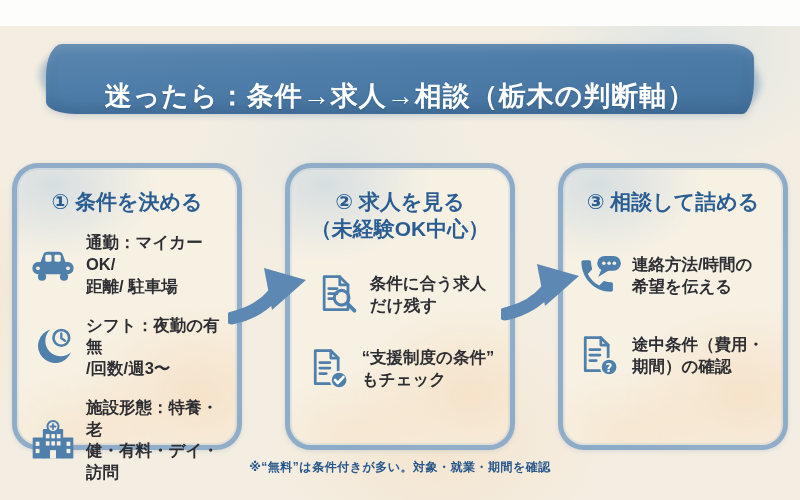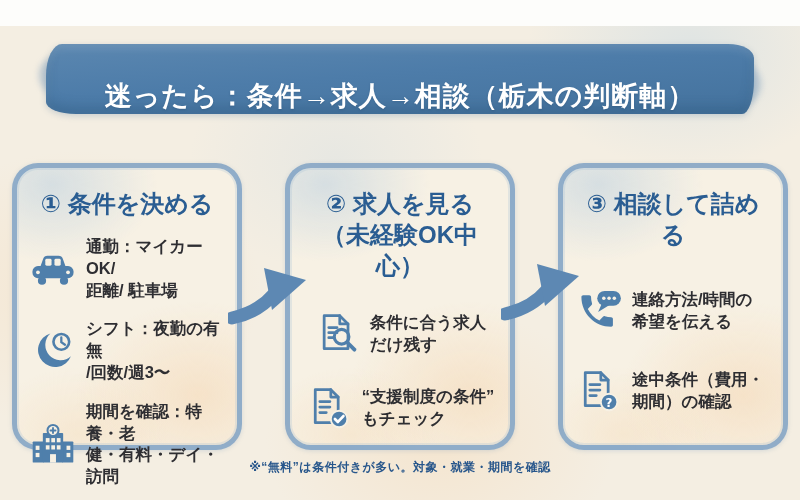--- a/index.html
+++ b/index.html
@@ -46,21 +46,21 @@
       #f7f1e4;
     border:5px solid rgba(126,161,196,.85);
     border-radius:26px;
     box-shadow:0 1px 4px rgba(120,150,185,.25), inset 0 0 0 2px rgba(150,180,210,.22);
     padding:16px 13px 10px;
   }
   .card-1 { left:12px; }
   .card-2 { left:285px; }
   .card-3 { left:558px; }
   .card-title {
-    text-align:center; color:#2a5d92; font-size:24px; font-weight:800;
+    text-align:center; color:#2a5d92; font-size:21px; font-weight:800;
     line-height:1.3; white-space:pre-line; margin:4px 0 6px;
   }
   .item { display:flex; align-items:center; gap:10px; margin-top:17px; }
   .item .ic { flex:0 0 46px; display:flex; justify-content:center; }
   .item-text {
     font-size:16.5px; font-weight:700; color:#2e2e32;
     line-height:1.32; white-space:pre-line;
   }
   .card-2 .item { margin-top:30px;justify-content:center; }
   .card-3 .item-a { margin-top:39px; }
@@ -132,21 +132,21 @@
         <rect x="17.5" y="25.5" width="4.4" height="5" fill="#f7f1e4"></rect>
         <rect x="24" y="25.5" width="4.4" height="5" fill="#f7f1e4"></rect>
         <rect x="30.5" y="25.5" width="4.4" height="5" fill="#f7f1e4"></rect>
         <rect x="22.5" y="36" width="7" height="10" fill="#f7f1e4"></rect>
         <rect x="5.5" y="26" width="4.5" height="5" fill="#f7f1e4"></rect>
         <rect x="5.5" y="34.5" width="4.5" height="5" fill="#f7f1e4"></rect>
         <rect x="42" y="26" width="4.5" height="5" fill="#f7f1e4"></rect>
         <rect x="42" y="34.5" width="4.5" height="5" fill="#f7f1e4"></rect>
       </svg>
     </span>
-    <div class="item-text">期間を確認：特養・老
+    <div class="item-text">施設形態：特養・老
 健・有料・デイ・訪問</div>
   </div>
 </div>
 
 <div class="card card-2">
   <div class="card-title">② 求人を見る
 （未経験OK中心）</div>
 
   <div class="item">
     <span class="ic">

